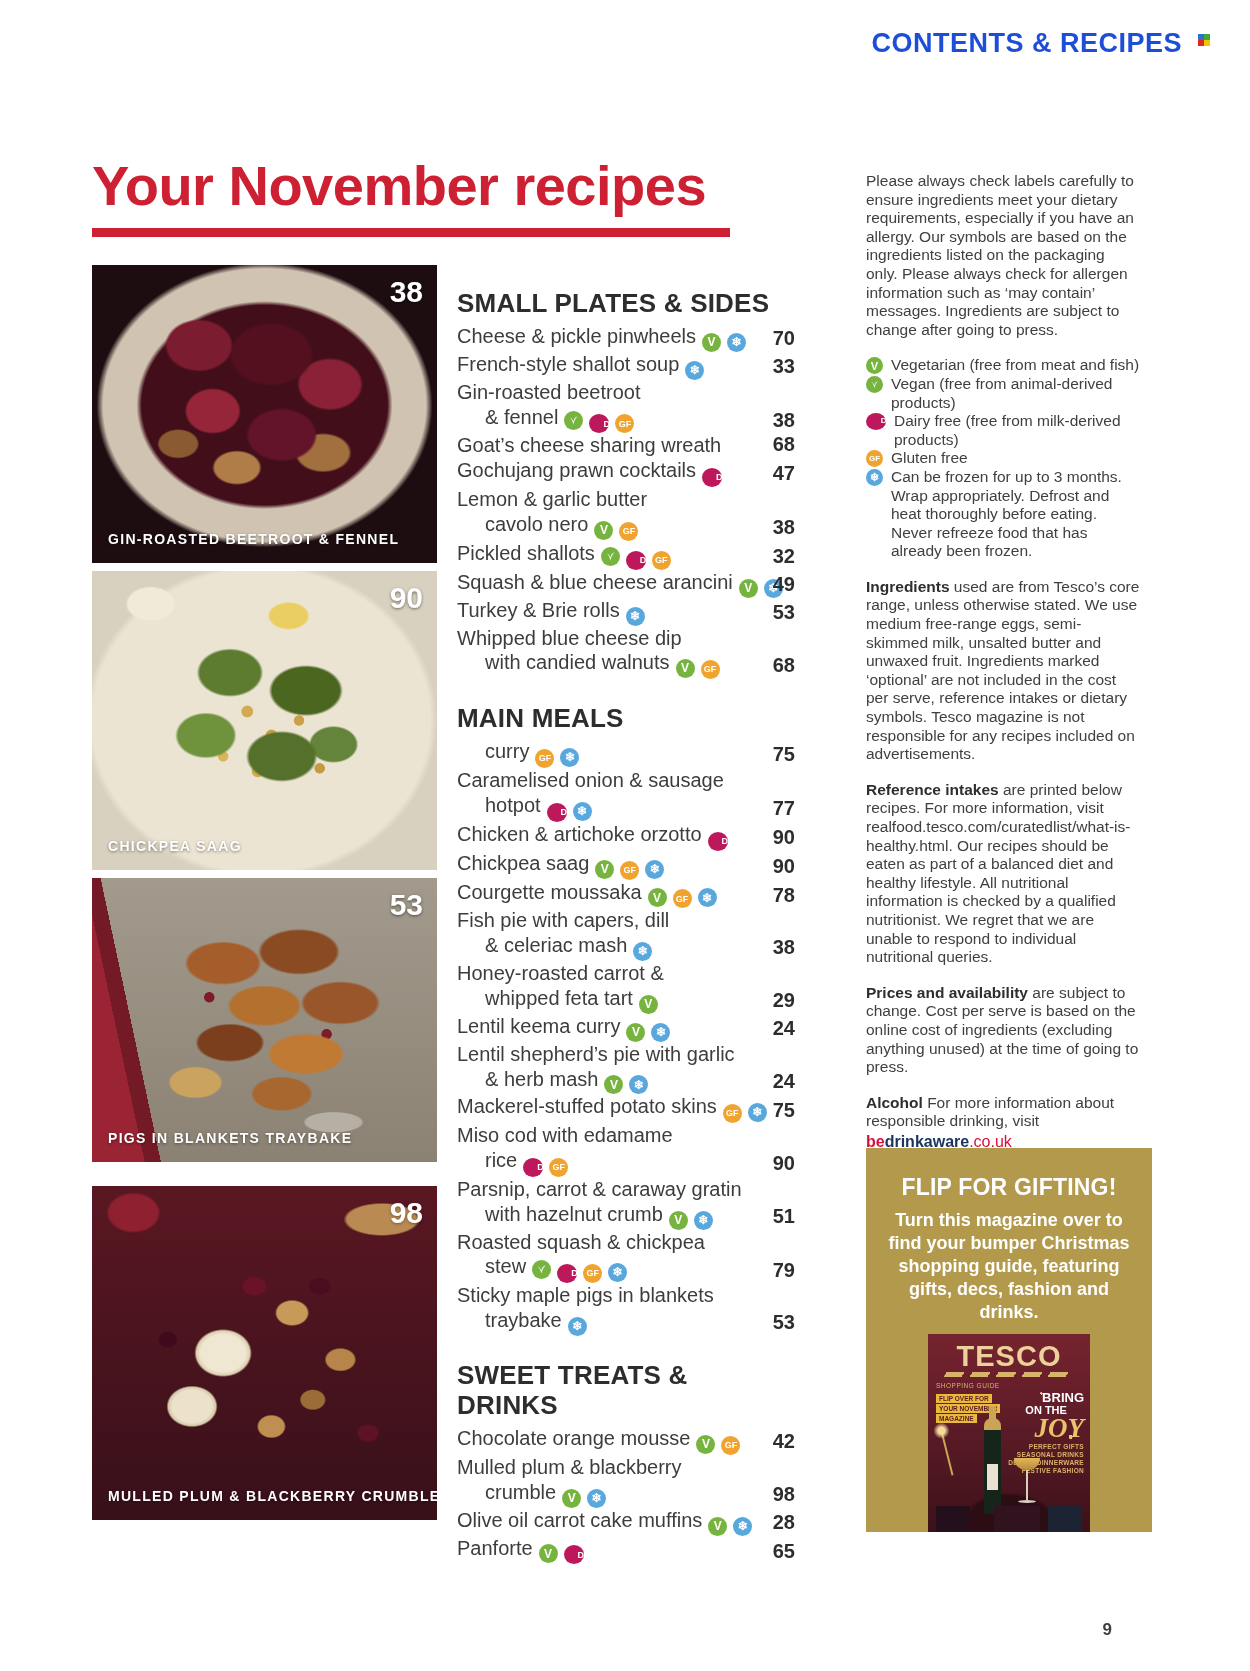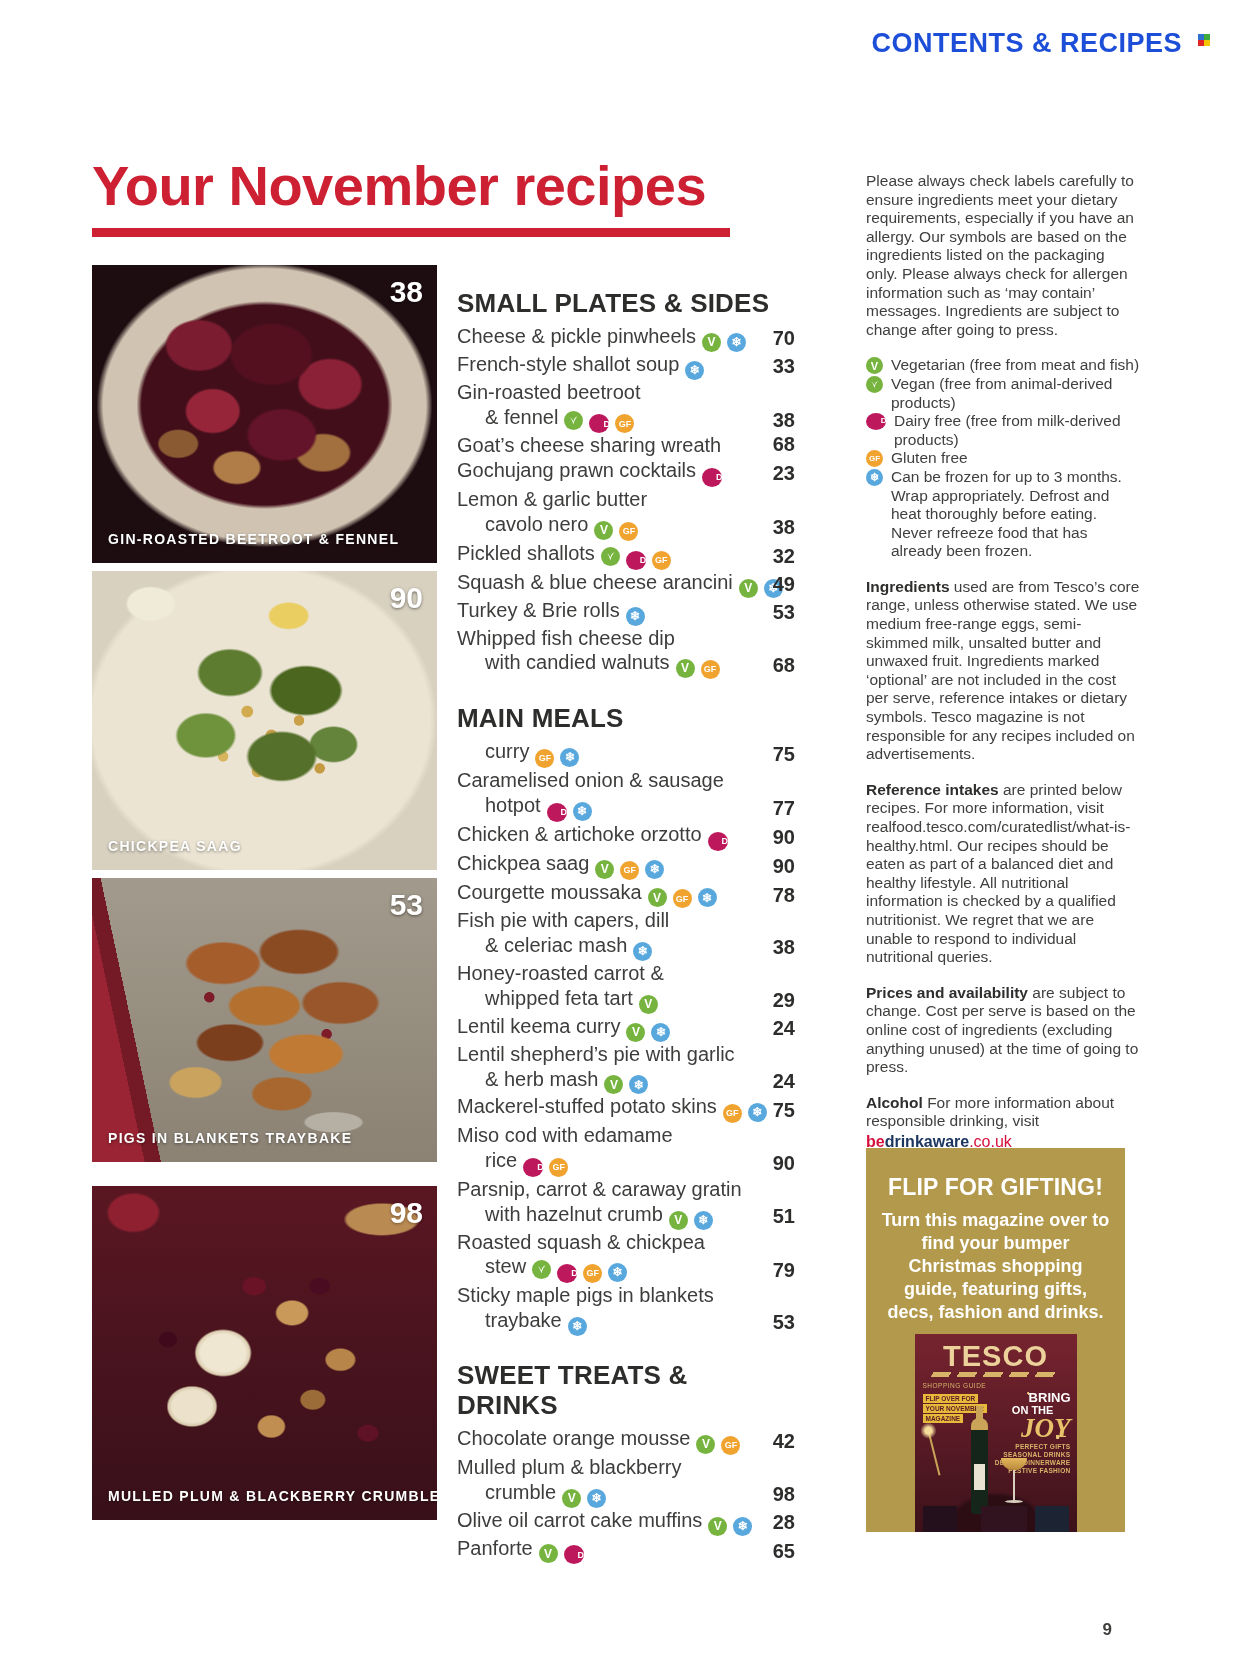--- a/index.html
+++ b/index.html
@@ -112,21 +112,21 @@
   .legend .sym-V, .legend .sym-FZ { font-size:11px; }
   .legend .sym-DF, .legend .sym-GF { font-size:8px; }
   .legend .sym-VG svg { width:11px; height:11px; }
   .legend-text { flex:1; }
   .drink-link { font-size:16px; margin-top:2px; }
   .drink-link .be { color:#d6103c; font-weight:bold; }
   .drink-link .dw { color:#1d3660; font-weight:bold; }
   .drink-link .cu { color:#d6103c; }
 
   
-  .gift-box { position:absolute; left:866px; top:1148px; width:259px; height:384px; background:#b3994c; color:#fff; text-align:center; overflow:hidden; }
+  .gift-box { position:absolute; left:866px; top:1148px; width:286px; height:384px; background:#b3994c; color:#fff; text-align:center; overflow:hidden; }
   .gift-title { font-size:23px; font-weight:bold; margin:26px 10px 8px; letter-spacing:.2px; }
   .gift-body { font-size:18px; line-height:23px; font-weight:bold; padding:0 14px; }
   .cover { position:absolute; left:50%; transform:translateX(-50%); bottom:0; width:162px; height:198px; overflow:hidden; text-align:left;
     background-color:#5a1b26;
     background-image:
       radial-gradient(3px 3px at 18% 38%, #e8c87e 0 60%, rgba(232,200,126,0) 70%),
       radial-gradient(2px 2px at 70% 30%, #e8c87e 0 60%, rgba(232,200,126,0) 70%),
       radial-gradient(3px 3px at 88% 52%, #e8c87e 0 60%, rgba(232,200,126,0) 70%),
       radial-gradient(2px 2px at 40% 44%, #e8c87e 0 60%, rgba(232,200,126,0) 70%),
       radial-gradient(60px 40px at 50% 96%, #2c0d14 0 70%, rgba(44,13,20,0) 80%),
@@ -209,21 +209,21 @@
             </svg>
           </span><span class="sym sym-DF">DF</span><span class="sym sym-GF">GF</span></div>
         <span class="r-pg">38</span>
       </div>
       <div class="r-item">
         <div class="r-line"><span>Goat’s cheese sharing wreath</span></div>
         <span class="r-pg">68</span>
       </div>
       <div class="r-item">
         <div class="r-line"><span>Gochujang prawn cocktails</span><span class="sym sym-DF">DF</span></div>
-        <span class="r-pg">23</span>
+        <span class="r-pg">47</span>
       </div>
       <div class="r-item">
         <div class="r-line"><span>Lemon &amp; garlic butter</span></div>
         <div class="r-line cont"><span>cavolo nero</span><span class="sym sym-V">V</span><span class="sym sym-GF">GF</span></div>
         <span class="r-pg">38</span>
       </div>
       <div class="r-item">
         <div class="r-line"><span>Pickled shallots</span><span class="sym sym-VG">
             <svg viewBox="0 0 12 12">
               <path d="M2.1 2.7 Q4.7 4.2 5.9 9.7 Q6.8 4.6 9.9 2.1 Q6.7 3.1 5.9 6.9 Q4.5 3.4 2.1 2.7 Z" fill="#fff"></path>
@@ -233,21 +233,21 @@
       </div>
       <div class="r-item">
         <div class="r-line"><span>Squash &amp; blue cheese arancini</span><span class="sym sym-V">V</span><span class="sym sym-FZ">❄</span></div>
         <span class="r-pg">49</span>
       </div>
       <div class="r-item">
         <div class="r-line"><span>Turkey &amp; Brie rolls</span><span class="sym sym-FZ">❄</span></div>
         <span class="r-pg">53</span>
       </div>
       <div class="r-item">
-        <div class="r-line"><span>Whipped fish cheese dip</span></div>
+        <div class="r-line"><span>Whipped blue cheese dip</span></div>
         <div class="r-line cont"><span>with candied walnuts</span><span class="sym sym-V">V</span><span class="sym sym-GF">GF</span></div>
         <span class="r-pg">68</span>
       </div>
       <h2 class="sec-h">MAIN MEALS</h2>
       <div class="r-item">
         <div class="r-line cont"><span>curry</span><span class="sym sym-GF">GF</span><span class="sym sym-FZ">❄</span></div>
         <span class="r-pg">75</span>
       </div>
       <div class="r-item">
         <div class="r-line"><span>Caramelised onion &amp; sausage</span></div>

